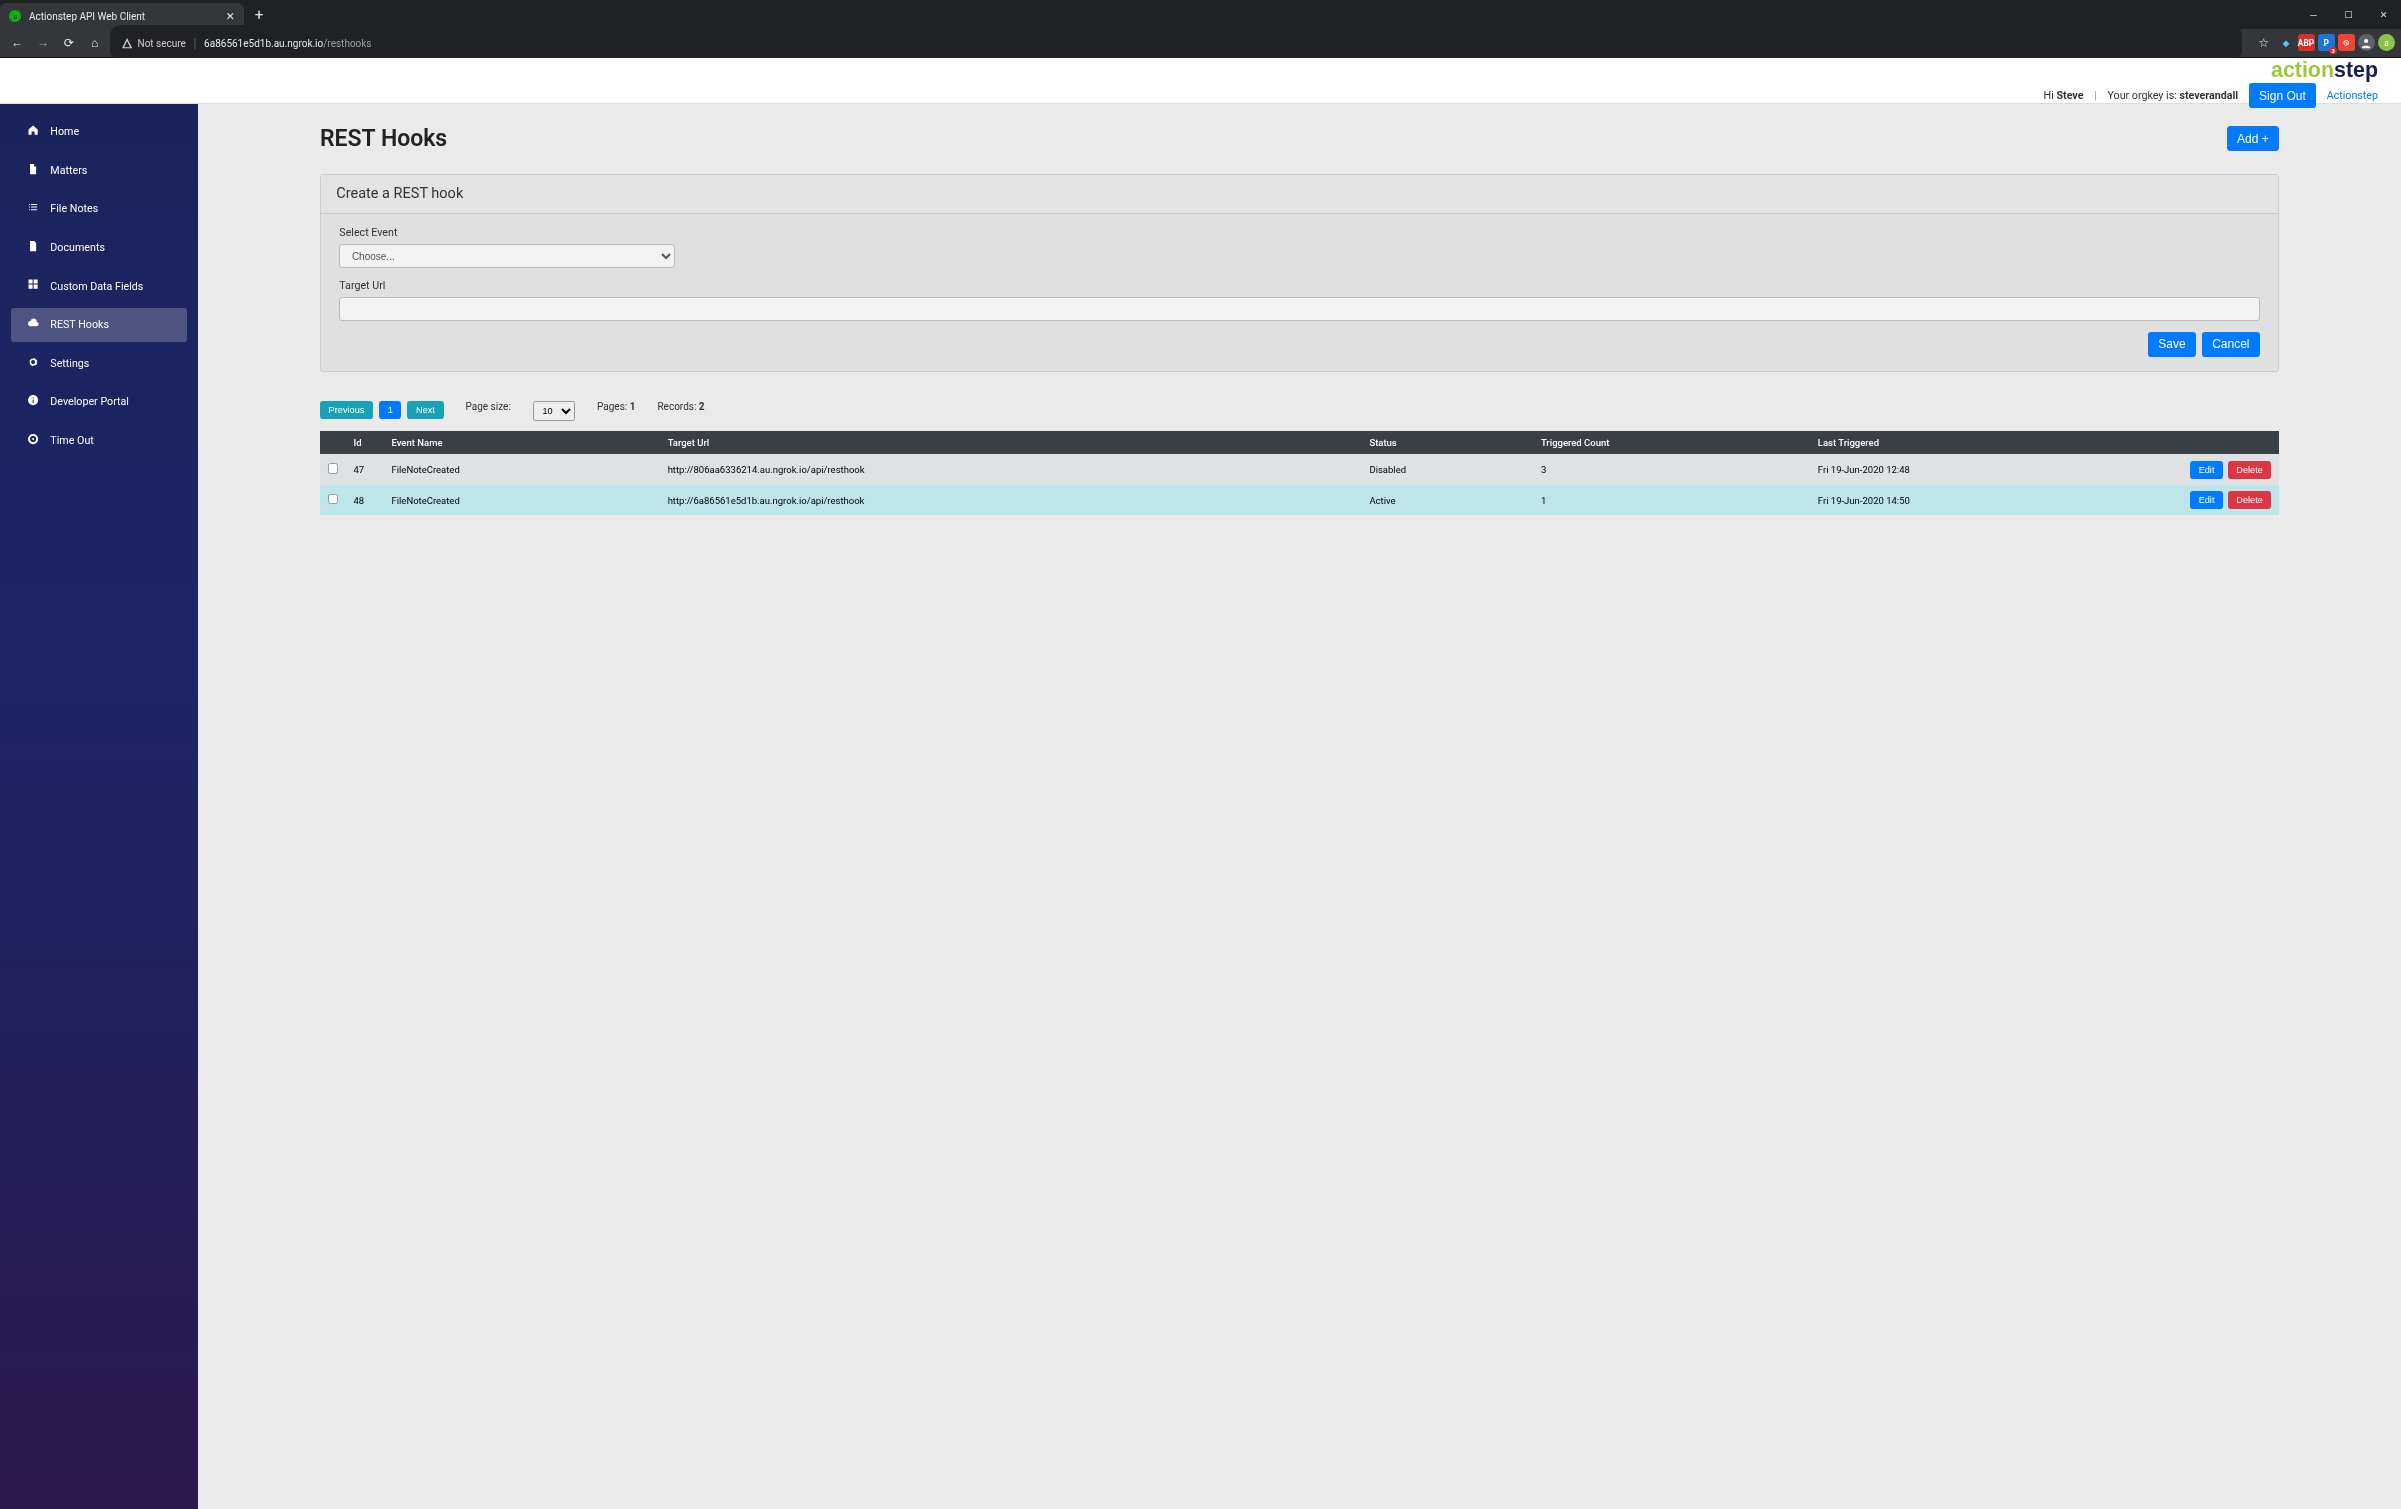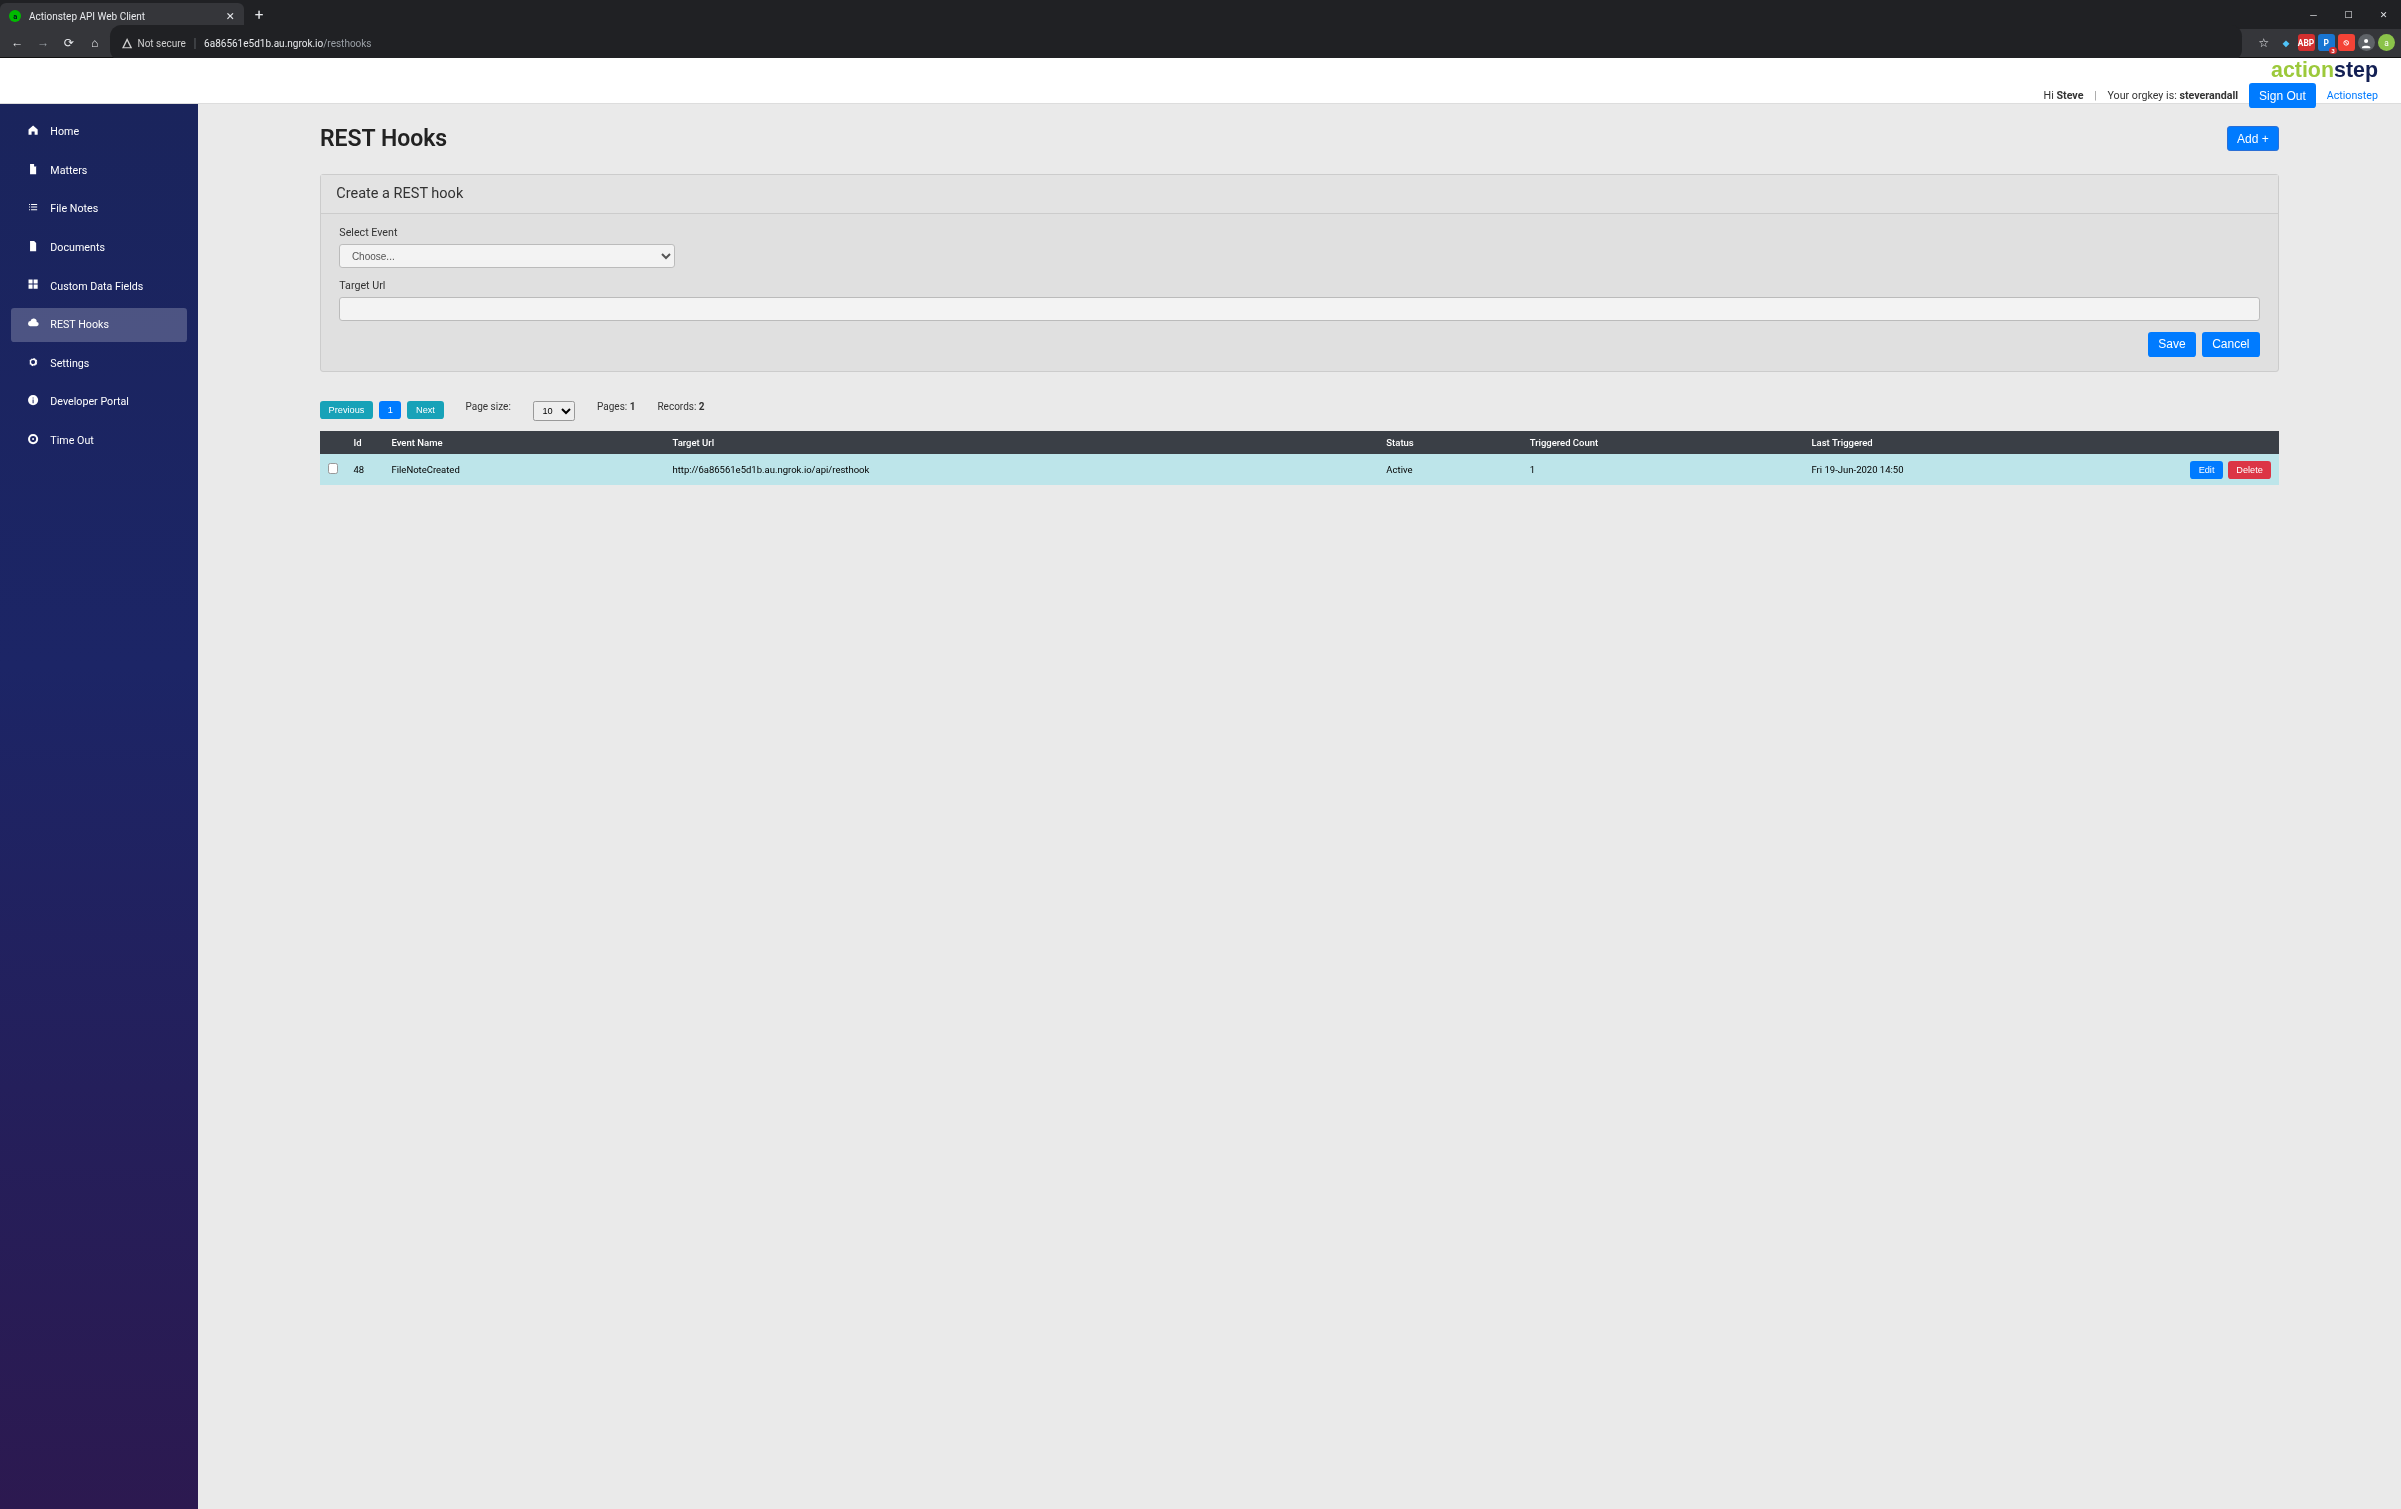--- a/index.html
+++ b/index.html
@@ -246,20 +246,35 @@
               <th style="width: 38px;">Id</th>
               <th>Event Name</th>
               <th>Target Url</th>
               <th>Status</th>
               <th>Triggered Count</th>
               <th>Last Triggered</th>
               <th style="width: 114px;"></th>
             </tr>
           </thead>
         <tbody id="tbody">
+            <tr class="row-disabled">
+              <td><span class="row-check"></span></td>
+              <td>47</td>
+              <td>FileNoteCreated</td>
+              <td>http://806aa6336214.au.ngrok.io/api/resthook</td>
+              <td>Disabled</td>
+              <td>3</td>
+              <td>Fri 19-Jun-2020 12:48</td>
+              <td>
+                <div class="row-actions">
+                  <button class="btn btn-primary btn-sm">Edit</button>
+                  <button class="btn btn-danger btn-sm">Delete</button>
+                </div>
+              </td>
+            </tr>
             <tr class="row-active">
               <td><span class="row-check"></span></td>
               <td>48</td>
               <td>FileNoteCreated</td>
               <td>http://6a86561e5d1b.au.ngrok.io/api/resthook</td>
               <td>Active</td>
               <td>1</td>
               <td>Fri 19-Jun-2020 14:50</td>
               <td>
                 <div class="row-actions">

